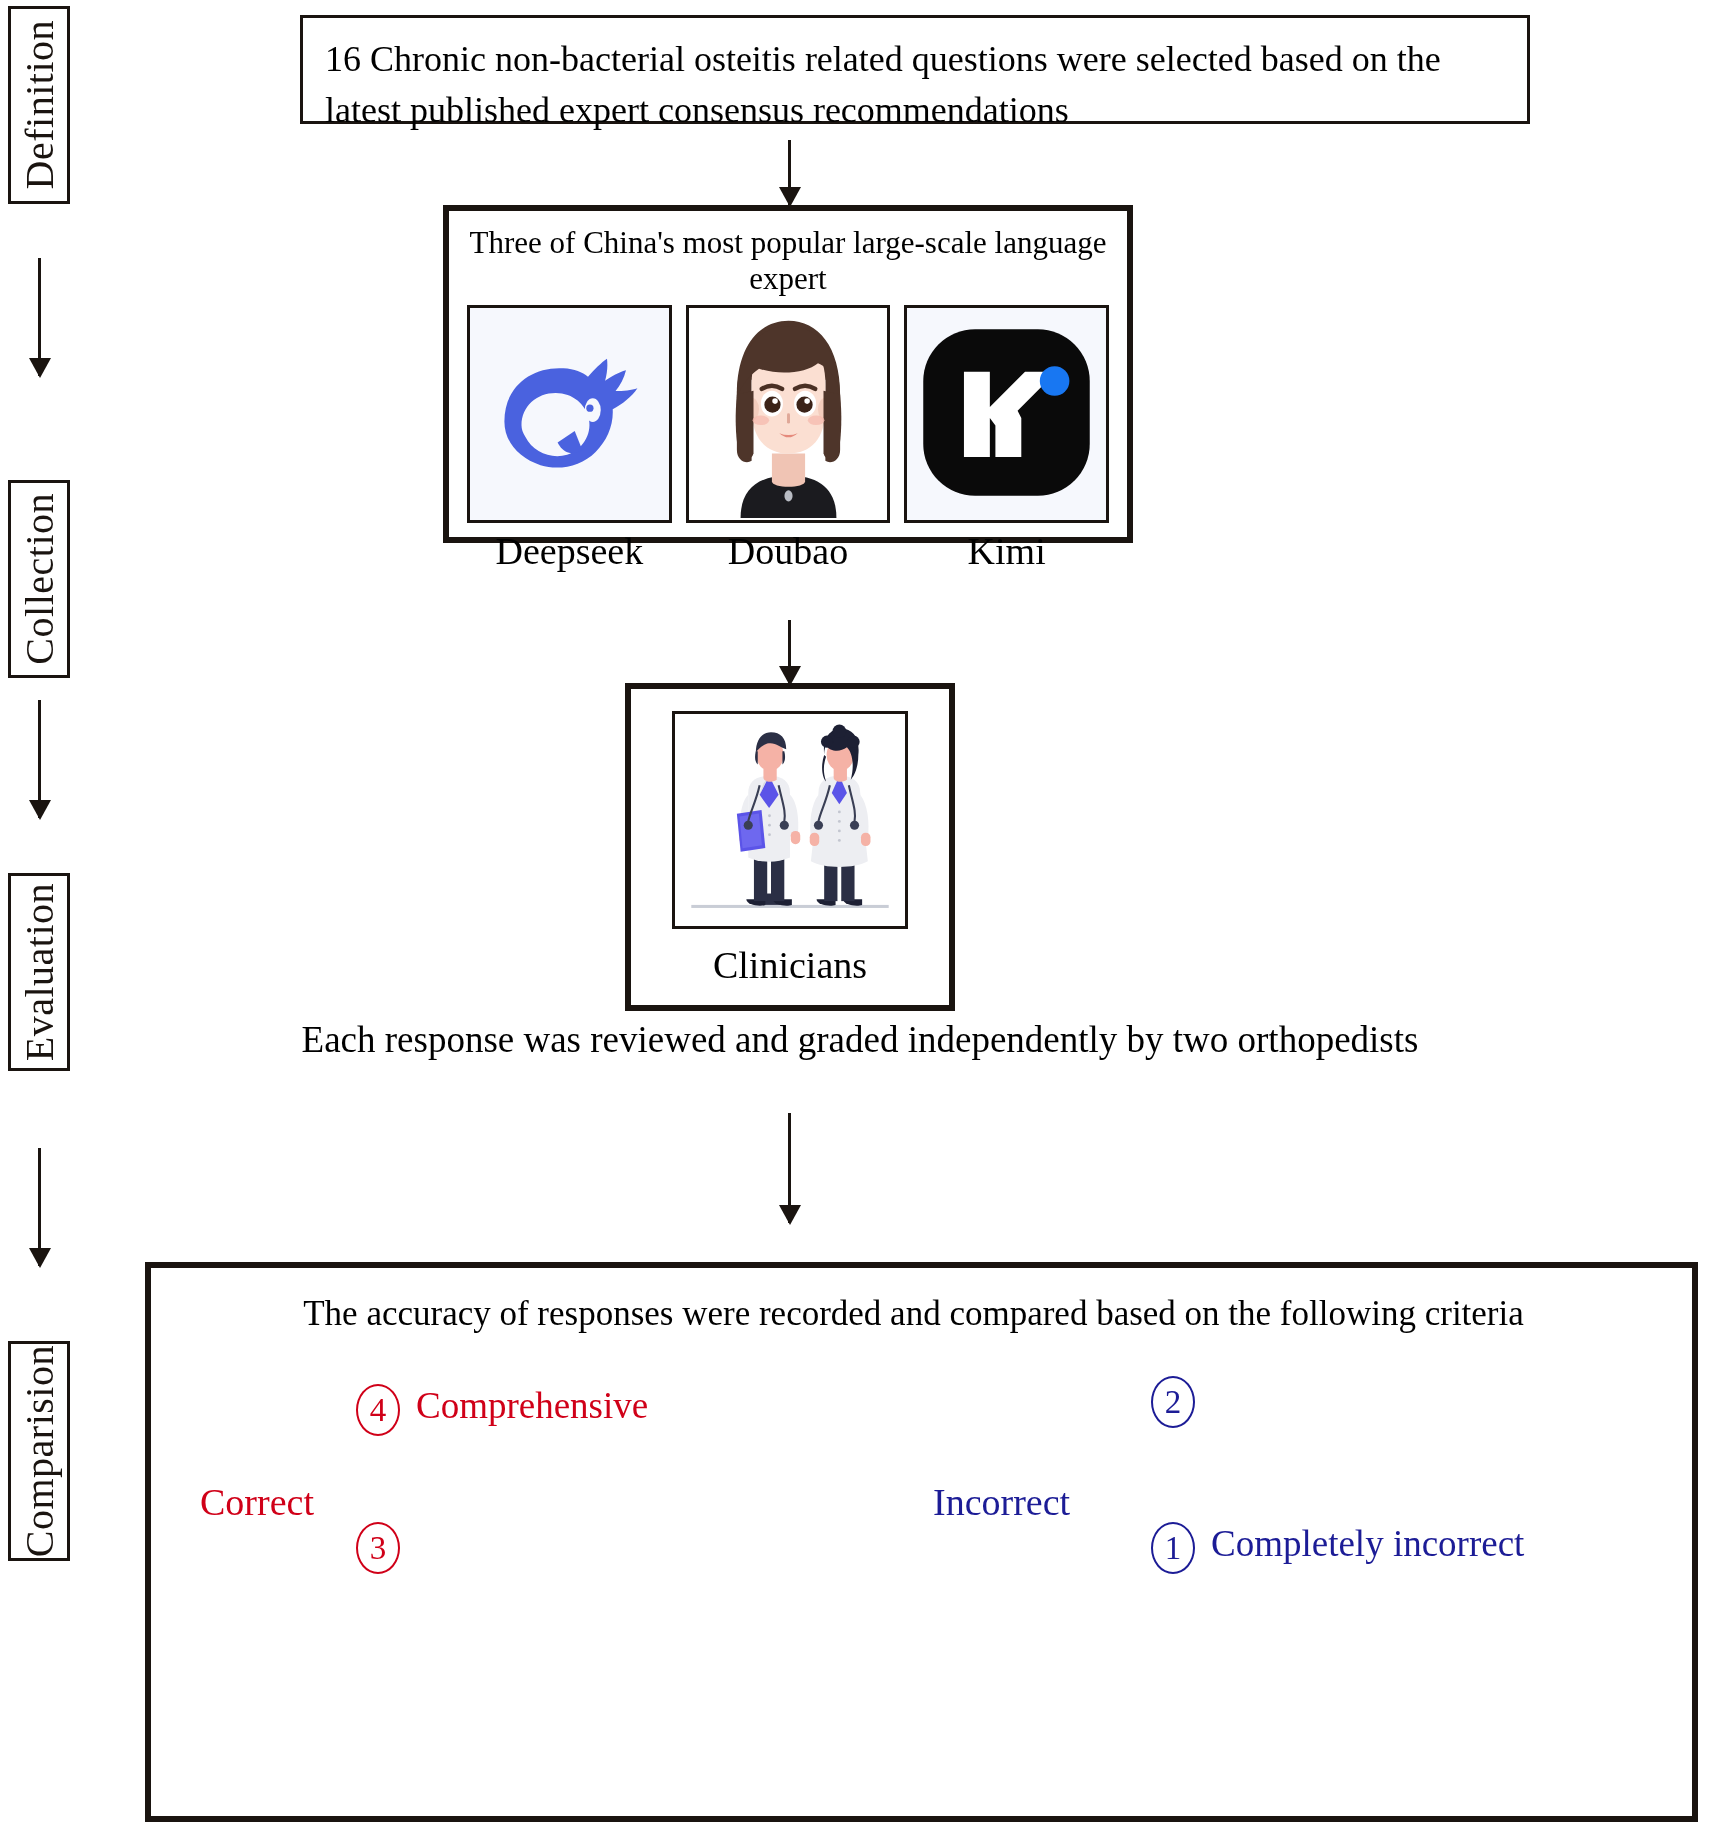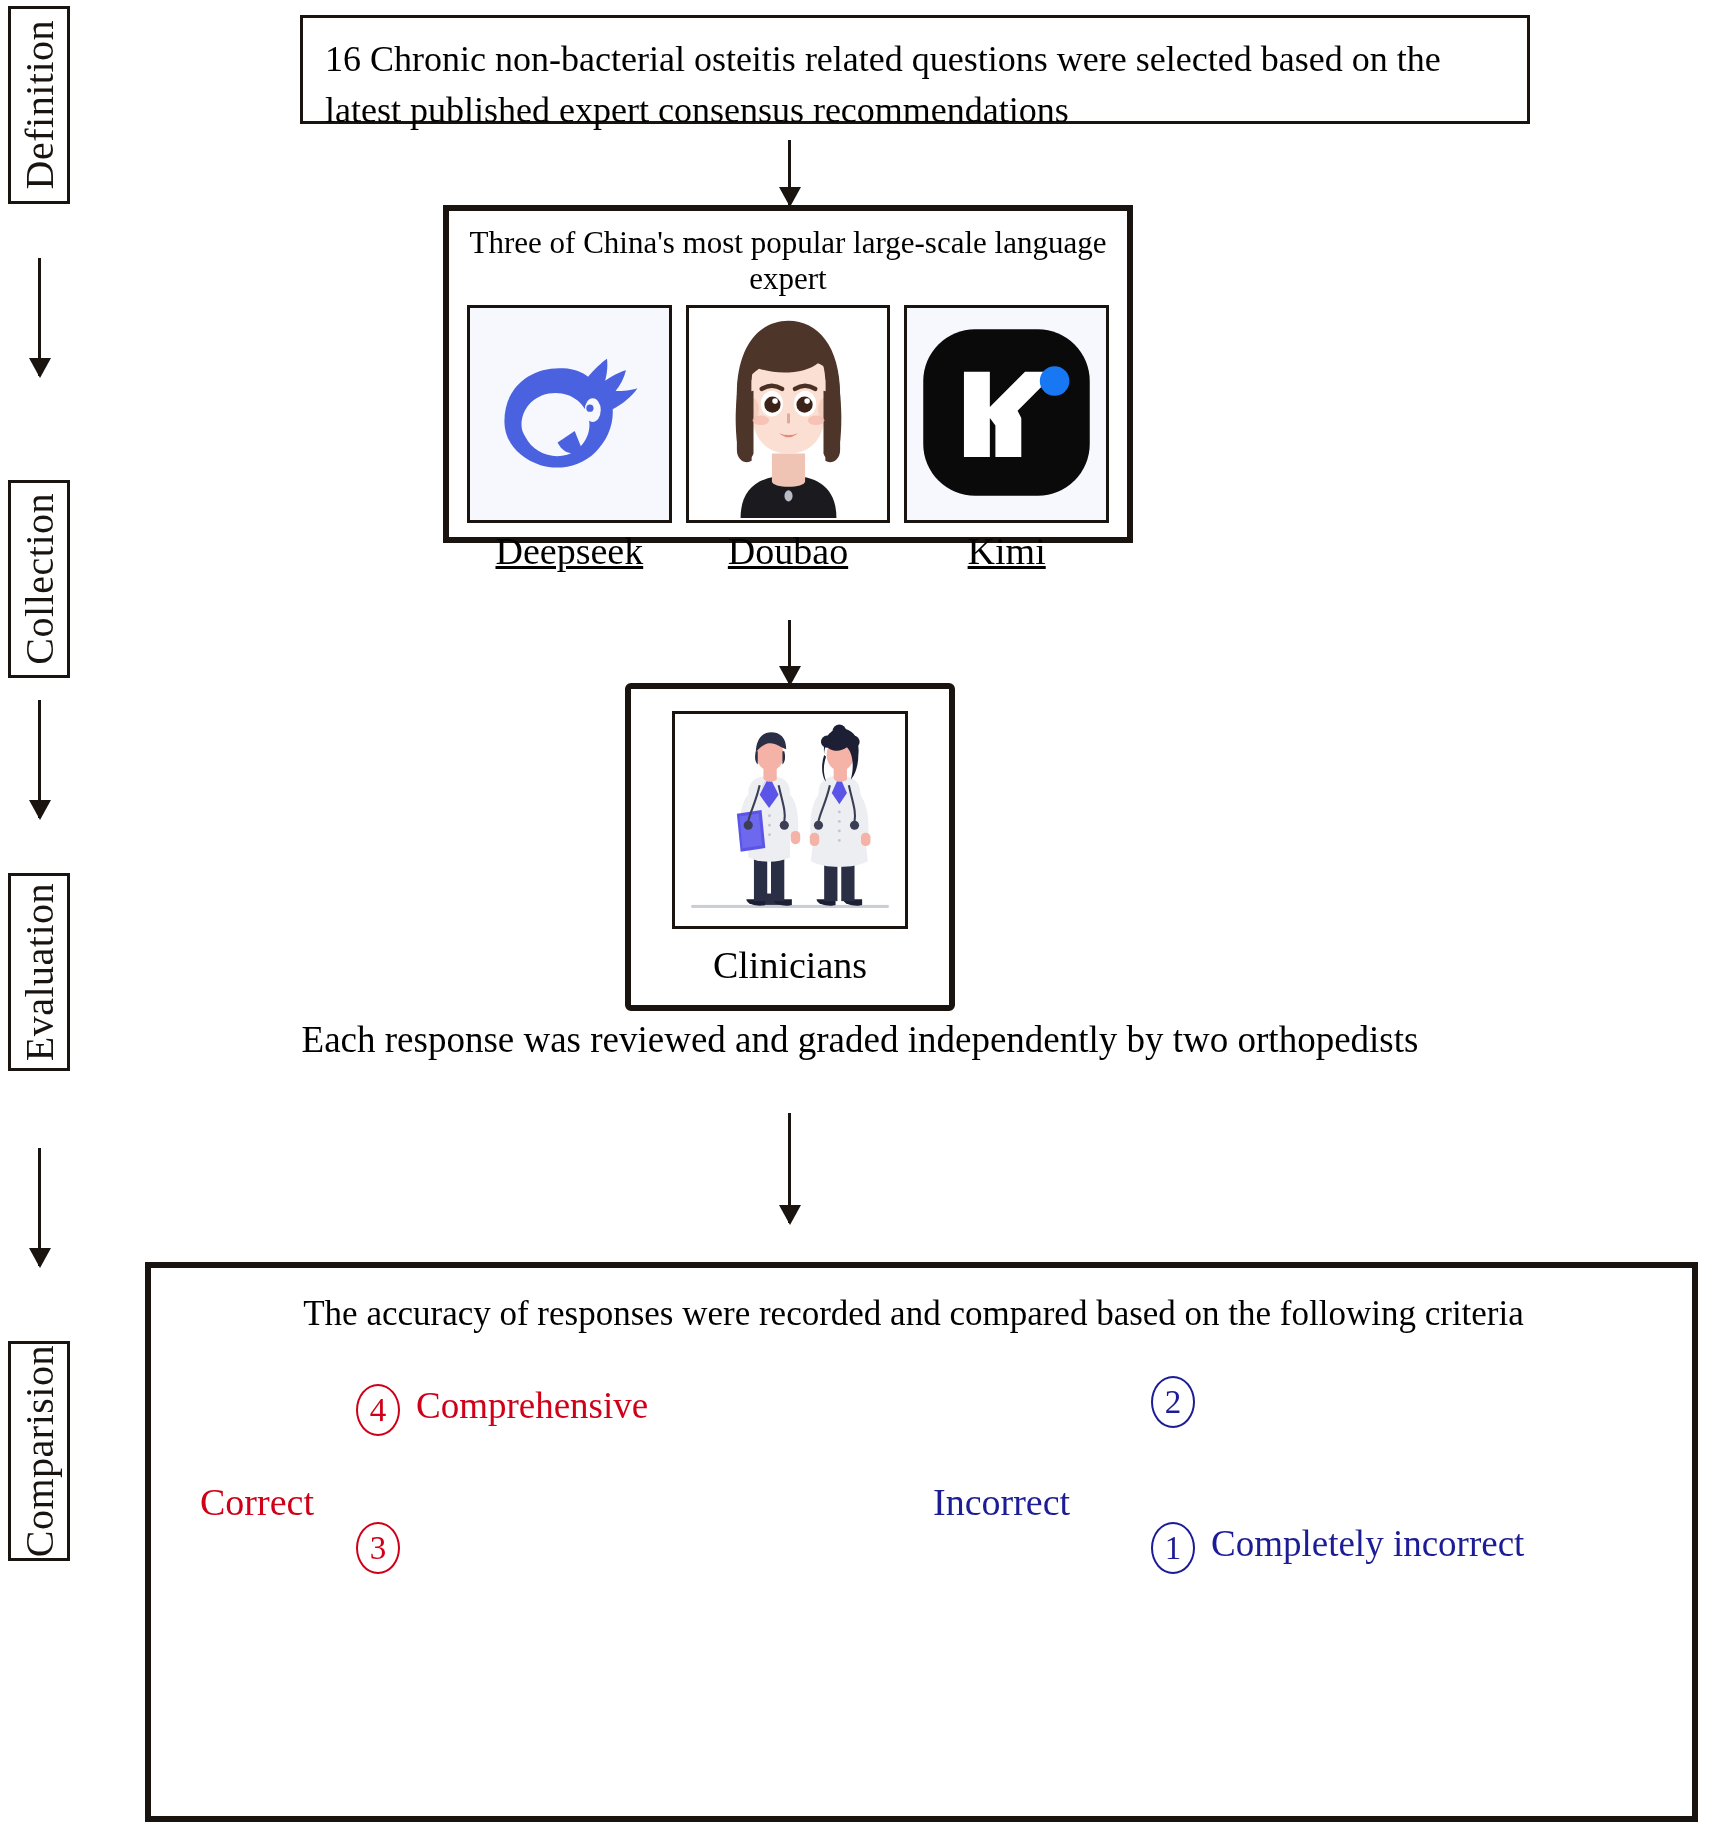--- a/index.html
+++ b/index.html
@@ -111,21 +111,20 @@
     display: flex;
     align-items: center;
     justify-content: center;
     overflow: hidden;
   }
   .model-names {
     display: flex;
     justify-content: space-between;
     padding: 6px 18px 0 18px;
     gap: 14px;
-    text-decoration: underline;
   }
   .model-name {
     flex: 1 1 0;
     text-align: center;
     font-size: 38px;
     color: #000;
   }
 
   
   .caption {
@@ -314,21 +313,21 @@
     <div class="model-names">
       <div class="model-name">Deepseek</div>
       <div class="model-name">Doubao</div>
       <div class="model-name">Kimi</div>
     </div>
   </div>
 
 
   <div class="flow-arrow" style="left:788px; top:620px; height:64px;"></div>
 
-  <div class="panel thick" style="left:625px; top:683px; width:330px; height:328px;border-radius:6px;">
+  <div class="panel thick" style="left:625px; top:683px; width:330px; height:328px;">
     <div class="clin-inner">
       <span style="display:block;">
         <svg width="230" height="205" viewBox="0 0 120 108" aria-hidden="true">
 
           <rect x="8" y="99" width="104" height="1.6" fill="#c9cdd6"></rect>
 
           <path d="M43 93 L43 99 L55 99 L55 93 Z" fill="#2b2f45"></path>
           <path d="M37 96 C37 99 44 100 47 99 L47 96 Z" fill="#1d2034"></path>
           <path d="M51 96 C51 99 58 100 61 99 L61 96 Z" fill="#1d2034"></path>
 

